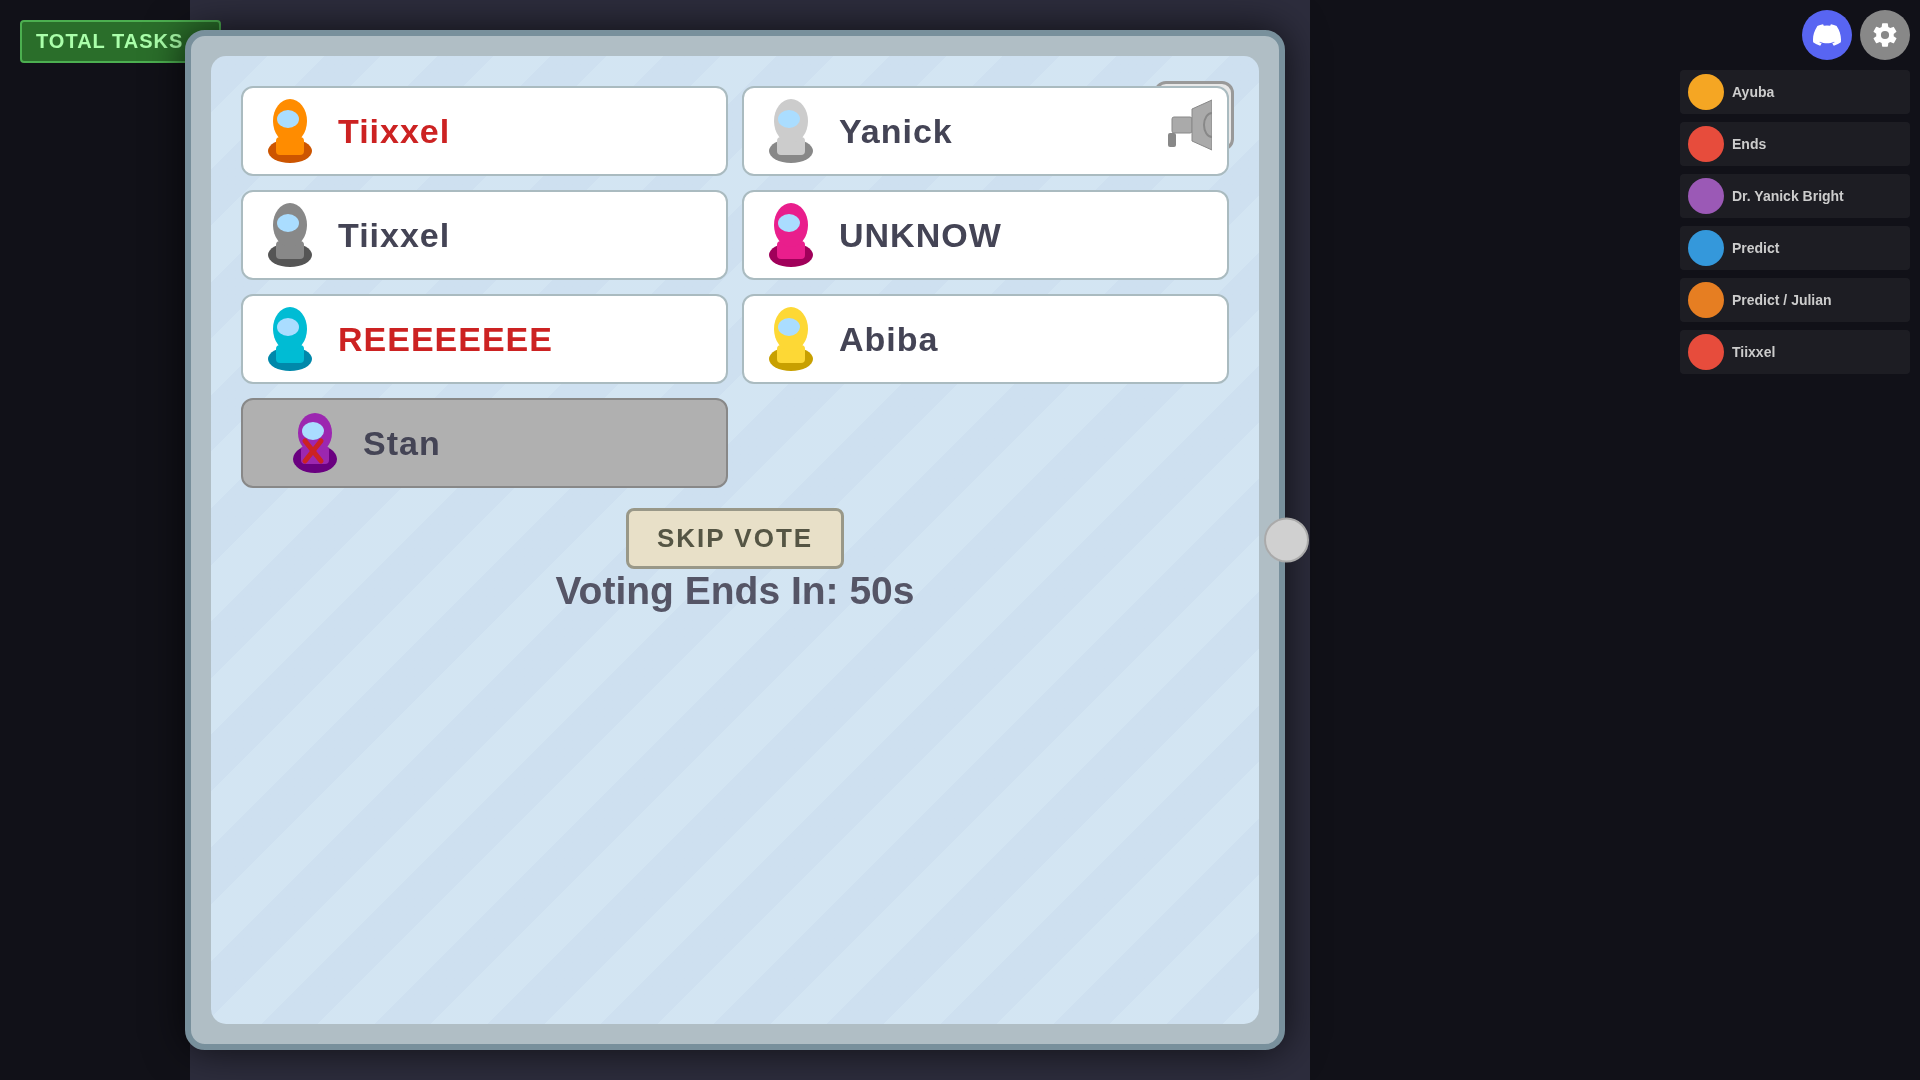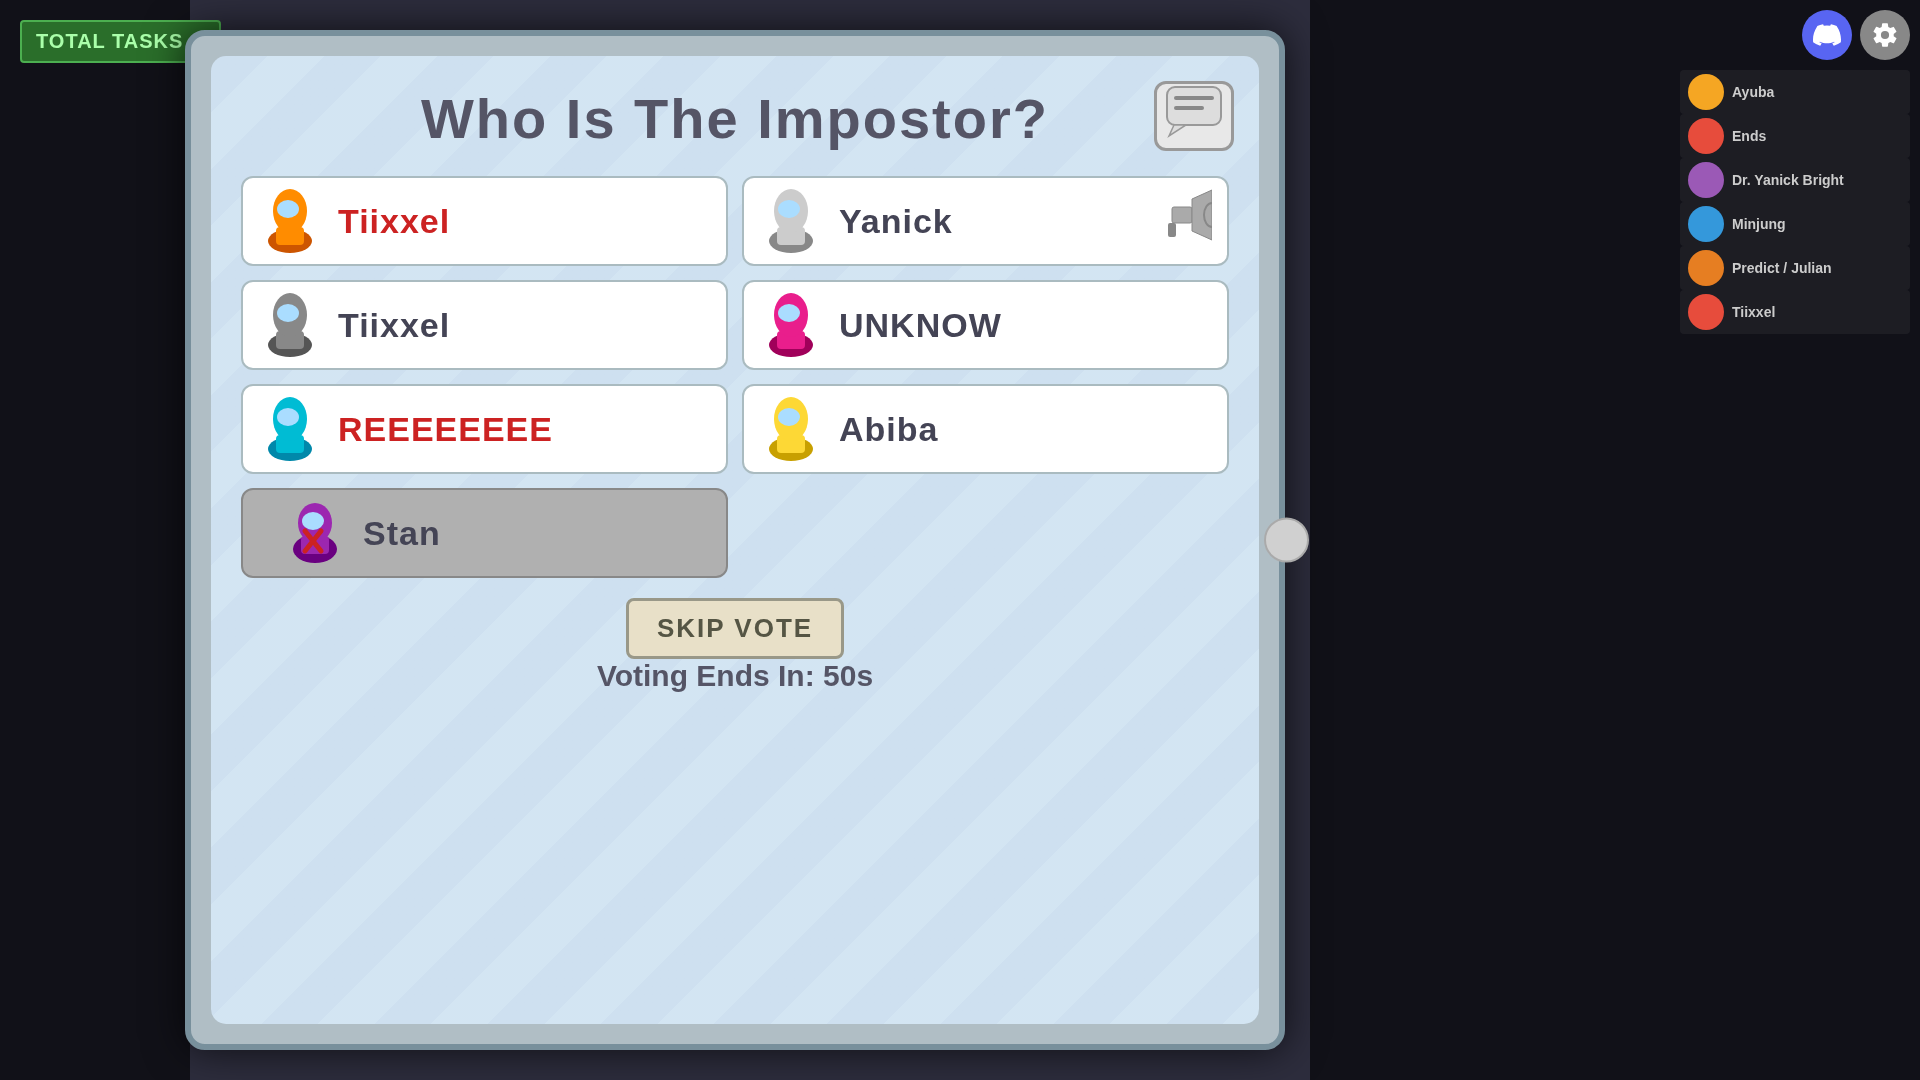--- a/index.html
+++ b/index.html
@@ -90,21 +90,21 @@
       font-size: 26px;
       color: white;
     }
 
     
     .player-list {
       position: absolute;
       top: 70px; right: 10px;
       display: flex;
       flex-direction: column;
-      gap: 0;
+      gap: 8px;
       width: 230px;
     }
 
     .player-item {
       display: flex;
       align-items: center;
       gap: 8px;
       padding: 4px 8px;
       background: rgba(255,255,255,0.05);
       border-radius: 4px;
@@ -259,21 +259,21 @@
       padding: 12px 28px;
       font-size: 26px;
       font-weight: 900;
       color: #555544;
       cursor: pointer;
       font-family: 'Arial Rounded MT Bold', 'Arial Black', sans-serif;
       letter-spacing: 2px;
     }
 
     .voting-timer {
-      font-size: 30px;
+      font-size: 39px;
       font-weight: 900;
       color: #555566;
       font-family: 'Arial Rounded MT Bold', 'Arial Black', sans-serif;
     }
 
     
     .scroll-btn {
       position: absolute;
       right: -50px;
       top: 50%;
@@ -320,37 +320,36 @@
       <div class="player-item">
         <div class="avatar-circle" style="background: rgb(231, 76, 60);"></div>
         <span class="player-name">Ends</span>
       </div>
       <div class="player-item">
         <div class="avatar-circle" style="background: rgb(155, 89, 182);"></div>
         <span class="player-name">Dr. Yanick Bright</span>
       </div>
       <div class="player-item">
         <div class="avatar-circle" style="background: rgb(52, 152, 219);"></div>
-        <span class="player-name">Minjung</span>
+        <span class="player-name">Predict</span>
       </div>
       <div class="player-item">
         <div class="avatar-circle" style="background: rgb(230, 126, 34);"></div>
         <span class="player-name">Predict / Julian</span>
       </div>
       <div class="player-item">
         <div class="avatar-circle" style="background: rgb(231, 76, 60);"></div>
         <span class="player-name">Tiixxel</span>
       </div>
     </div>
 </div>
 
 <div class="modal-overlay">
   <div class="modal-inner">
 
-    <div class="modal-title">Who Is The Impostor?</div>
 
     <div class="chat-icon">
       <div class="chat-icon-inner">
         
         <svg width="60" height="55" viewBox="0 0 60 55">
           <rect x="3" y="3" width="54" height="38" rx="8" fill="#ddd" stroke="#999" stroke-width="2"></rect>
           <polygon points="10,41 5,52 22,41" fill="#ddd" stroke="#999" stroke-width="1.5"></polygon>
           <rect x="10" y="12" width="40" height="4" rx="2" fill="#888"></rect>
           <rect x="10" y="22" width="30" height="4" rx="2" fill="#888"></rect>
         </svg>

